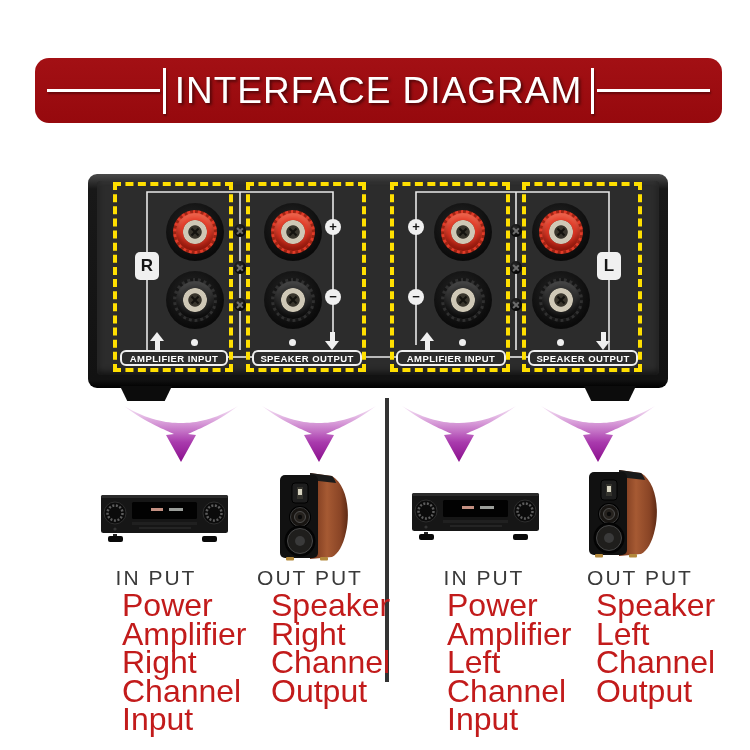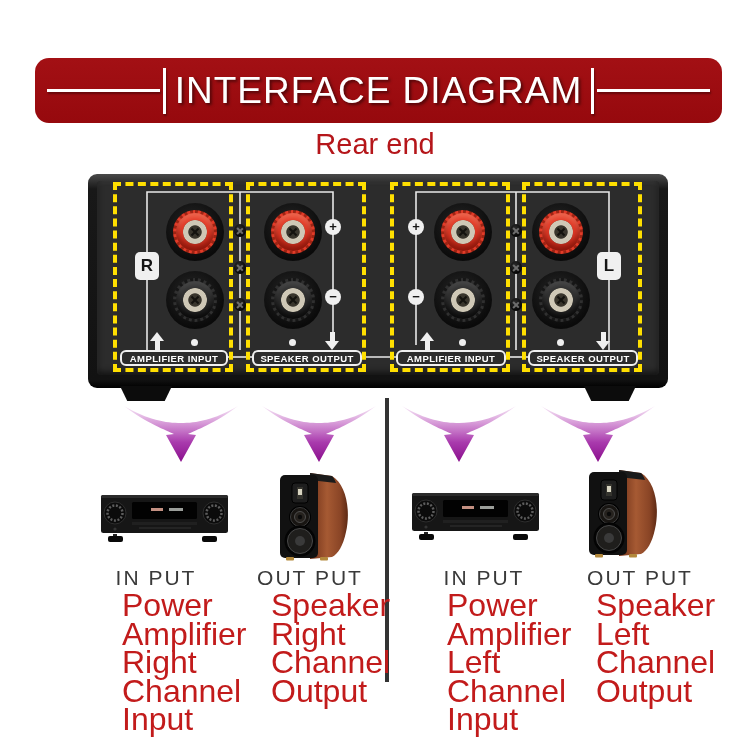--- a/index.html
+++ b/index.html
@@ -91,21 +91,20 @@
 <div class="page">
 
   <div class="banner">
     <span class="banner-rule"></span>
     <span class="banner-tick"></span>
     <h1 class="banner-title">INTERFACE DIAGRAM</h1>
     <span class="banner-tick"></span>
     <span class="banner-rule"></span>
   </div>
 
-  <div class="subtitle">Rear end</div>
 
   <div class="device">
     <div class="panel"></div>
 
     <svg class="traces" width="580" height="214">
       <g stroke="#e8e8e8" stroke-width="1.6" fill="none">
         <path d="M59,178 L59,18 L245,18 L245,171"></path>
         <path d="M152,18 L152,176"></path>
         <path d="M328,171 L328,18 L521,18 L521,178"></path>
         <path d="M428,18 L428,176"></path>

